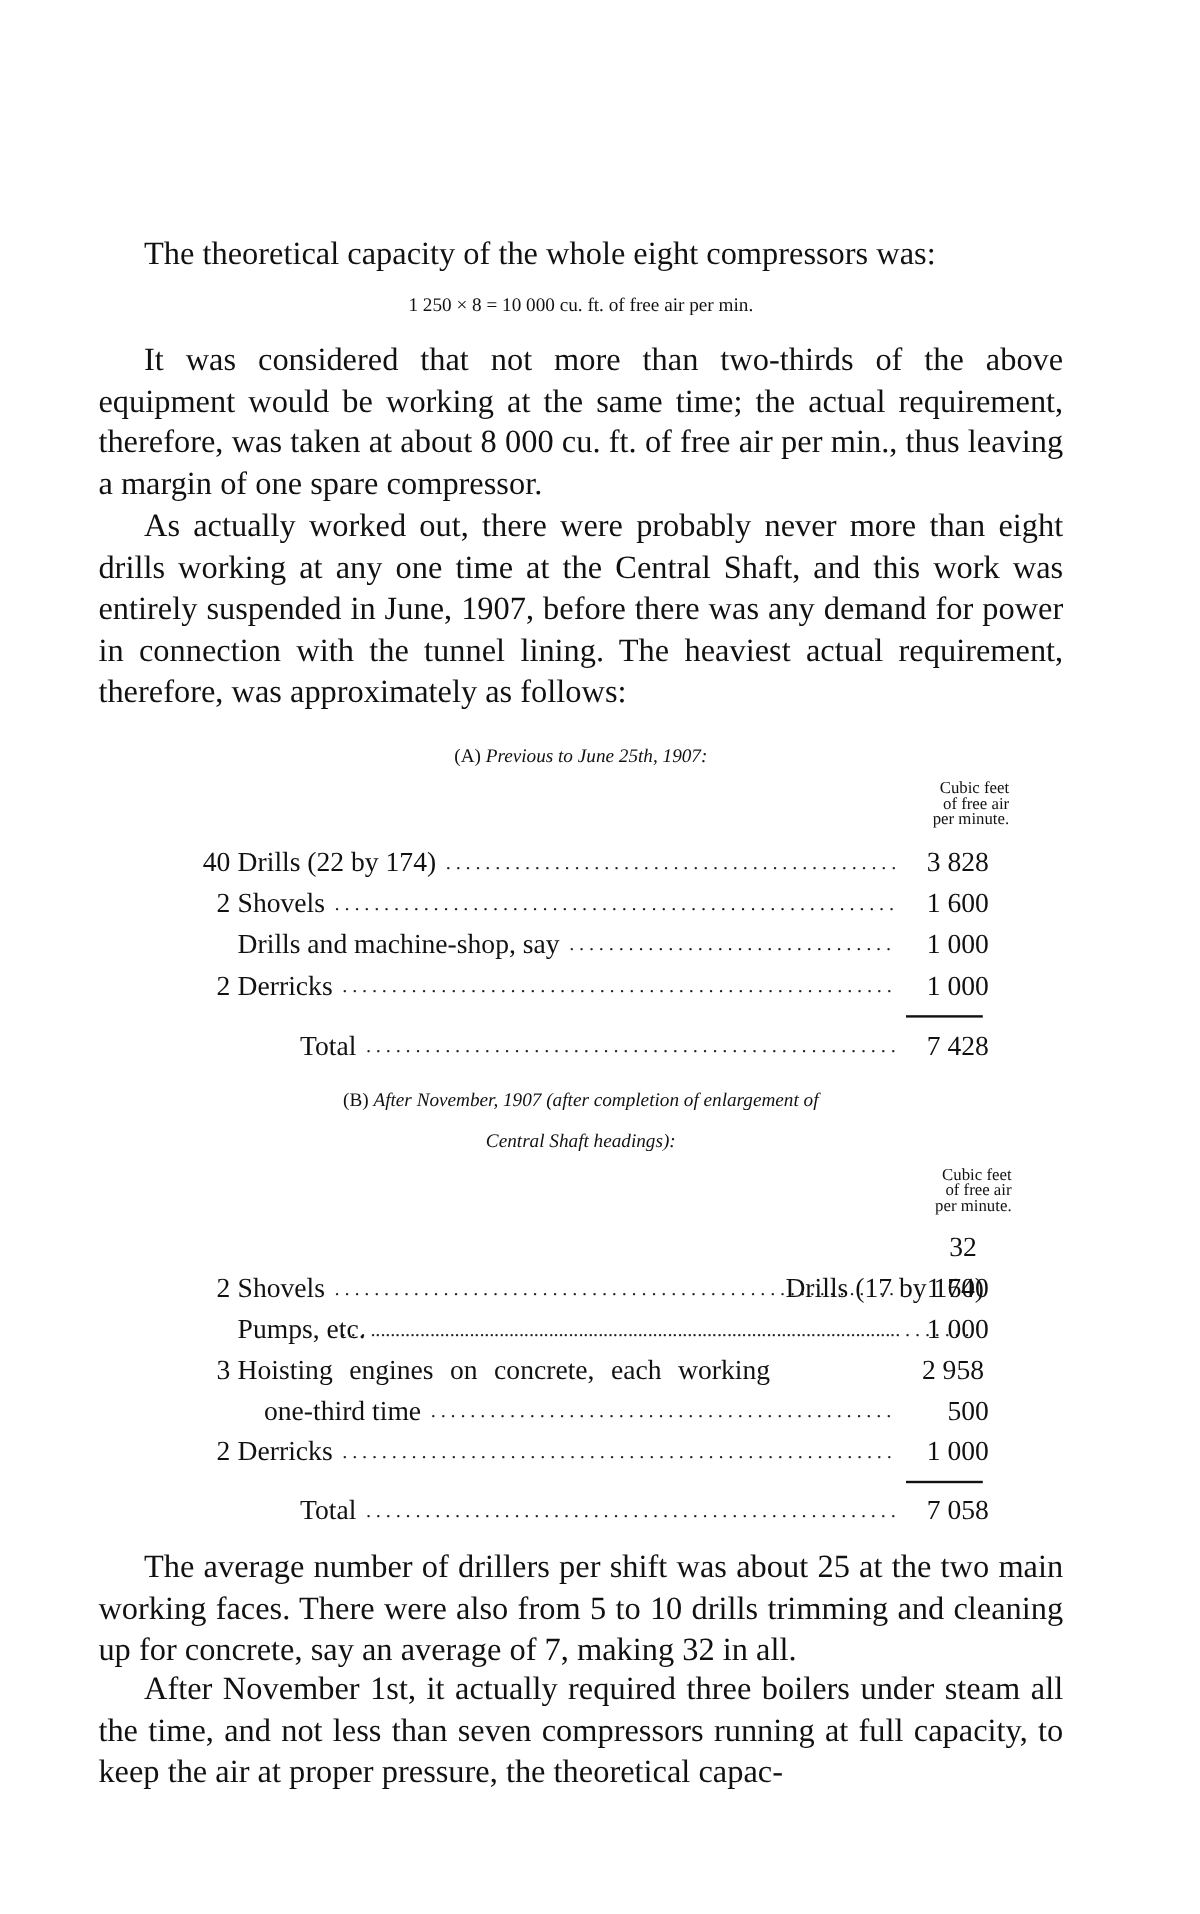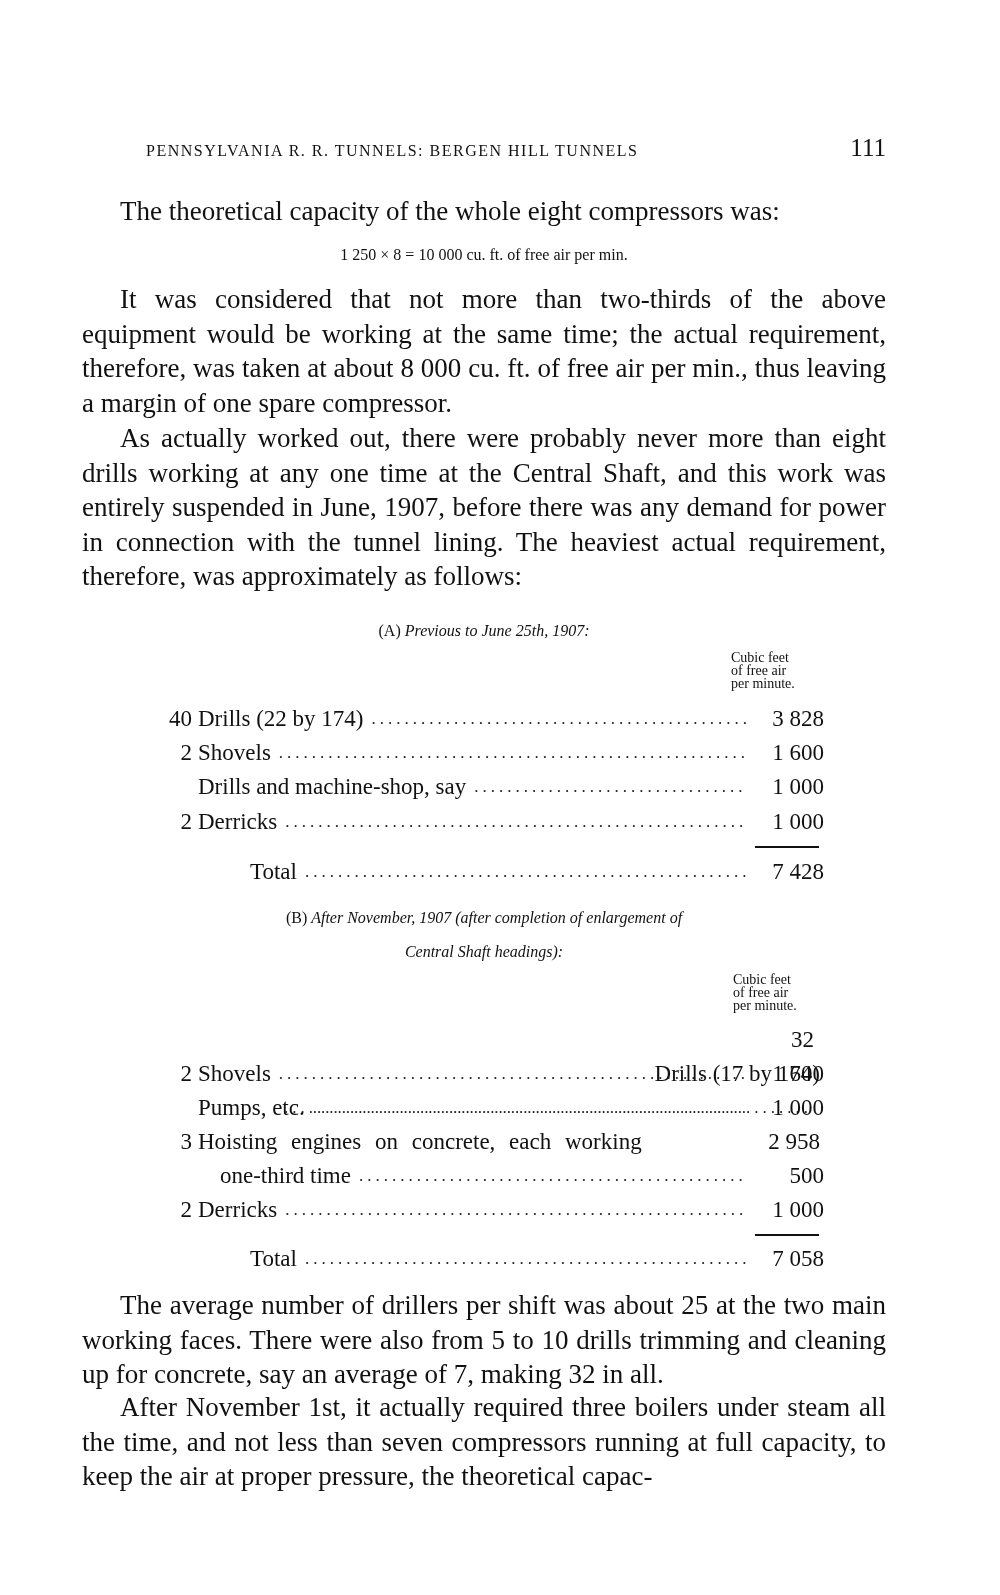--- a/index.html
+++ b/index.html
@@ -20,44 +20,40 @@
     font-size: 27px; line-height: 34.5px; text-align: justify;
     text-align-last: left;
   }
   .para .indent { display: inline-block; width: 38px; }
   .centered {
     position: absolute; left: 82px; width: 804px; text-align: center;
     font-size: 16px; line-height: 34px;
   }
   .heading-italic { font-style: italic; margin-top: 40px; }
   .unit-label {
-    position: absolute; width: 110px; text-align: left;
+    position: absolute; width: 110px; text-align: right;
     font-size: 14px; line-height: 13px;
   }
   .tbl-row {
     position: absolute; display: flex; align-items: flex-end;
     font-size: 23px; line-height: 34px; white-space: nowrap;
   }
   .tbl-row .qty { display: inline-block; width: 40px; text-align: right; margin-right: 6px; }
   .tbl-row .desc { display: inline-block; }
   .tbl-row .dots {
     flex: 1; overflow: hidden; margin: 0 8px; letter-spacing: 4px; font-size: 17px; color: #222;
   }
   .tbl-row .val { display: inline-block; width: 70px; text-align: right; }
   .rule { position: absolute; height: 2px; background: #111; }
 </style>
 </head>
 <body>
 
 <div class="page">
 
-  <div class="header">
-    <span class="running-head">PENNSYLVANIA R. R. TUNNELS: BERGEN HILL TUNNELS</span>
-    <span class="folio">111</span>
-  </div>
 
   <div class="para" style="top:194px;"><span class="indent"></span><span>The theoretical capacity of the whole eight compressors was:</span></div>
 
   <div class="centered" style="top:238px;">1 250 × 8 = 10 000 cu. ft. of free air per min.</div>
 
   <div class="para" style="top:282px;"><span class="indent"></span><span>It was considered that not more than two-thirds of the above equipment would be working at the same time; the actual requirement, therefore, was taken at about 8 000 cu. ft. of free air per min., thus leaving a margin of one spare compressor.</span></div>
 
   <div class="para" style="top:421px;"><span class="indent"></span><span>As actually worked out, there were probably never more than eight drills working at any one time at the Central Shaft, and this work was entirely suspended in June, 1907, before there was any demand for power in connection with the tunnel lining. The heaviest actual requirement, therefore, was approximately as follows:</span></div>
 
   <div class="centered" style="top:614px;">

